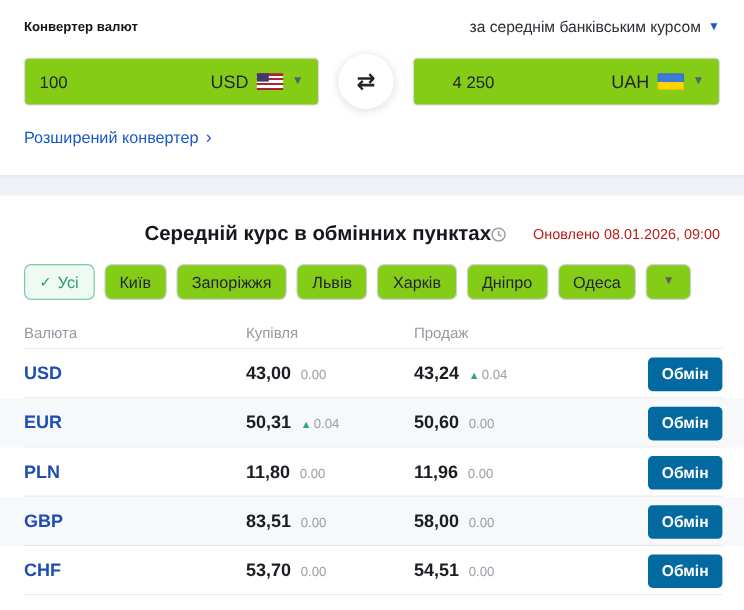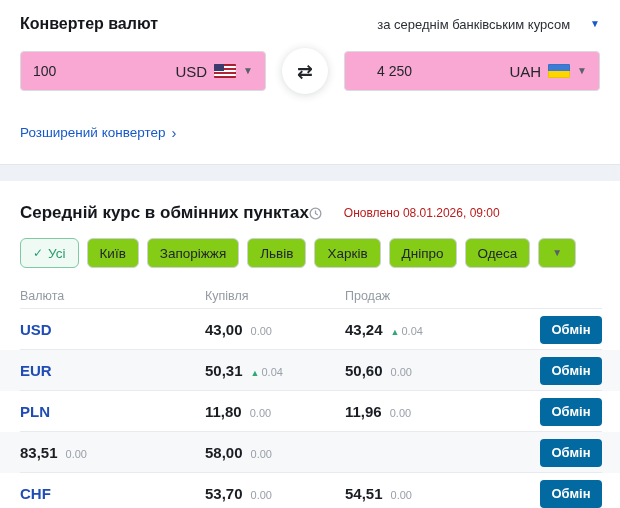--- a/index.html
+++ b/index.html
@@ -2,53 +2,53 @@
 <html><head>
 <meta charset="utf-8">
 <style>
   * { margin:0; padding:0; box-sizing:border-box; }
   html,body { width:620px; height:508px; background:#fff; overflow:hidden;
               font-family:"Liberation Sans","DejaVu Sans",sans-serif; color:#20242a; }
   .section { padding:0 20px; }
 
   
   .conv-head { display:flex; justify-content:space-between; align-items:center; padding-top:15px; }
-  .conv-title { font-size:16px; font-weight:bold; color:#14171c; }
-  .rate-mode { display:inline-flex; align-items:center; gap:20px; background:none; border:none;
+  .conv-title { font-size:11px; font-weight:bold; color:#14171c; }
+  .rate-mode { display:inline-flex; align-items:center; gap:6px; background:none; border:none;
                font-family:inherit; font-size:13px; color:#2b2f36; cursor:pointer; }
   .caret { font-size:10px; color:#5a6068; line-height:1; }
   .caret.blue { color:#1859c9; }
   .conv-row { display:flex; align-items:center; margin-top:18px; height:40px; }
-  .conv-box { height:40px; border:1px solid #d8dbe0; border-radius:4px; background:#f9a8d4;
+  .conv-box { height:40px; border:1px solid #d8dbe0; border-radius:4px; background:#84cc16;
               display:flex; align-items:center; justify-content:space-between; padding:0 12px; }
   .conv-box.from { width:246px; }
   .conv-box.to { width:256px;padding-left:32px; }
   .amount-input { border:none; outline:none; font-family:inherit; font-size:14px; color:#23262b;
                   width:110px; background:transparent; }
   .cur-select { display:inline-flex; align-items:center; gap:7px; background:none; border:none;
                 font-family:inherit; font-size:15px; color:#23262b; cursor:pointer; }
   .flag { position:relative; width:22px; height:14px; display:inline-block; border-radius:1px;
           overflow:hidden; box-shadow:0 0 0 1px rgba(0,0,0,.08) inset; }
   .flag-us { background:repeating-linear-gradient(180deg,#b22234 0 2px,#ffffff 2px 4px); }
   .flag-us .canton { position:absolute; left:0; top:0; width:10px; height:7px; background:#3c3b6e; }
   .flag-ua { background:linear-gradient(180deg,#3d7cd6 0 50%,#ffd500 50% 100%); }
   .swap-wrap { flex:1; display:flex; justify-content:center; align-items:center; }
   .swap-btn { width:46px; height:46px; border-radius:50%; border:none; background:#fff;
               box-shadow:0 1px 8px rgba(40,50,60,.18); font-size:19px; font-weight:bold;
               color:#23262b; cursor:pointer; display:flex; align-items:center; justify-content:center;
               font-family:"DejaVu Sans",sans-serif; }
-  .ext-link { display:inline-flex; align-items:center; gap:6px; margin-top:34px; margin-bottom:24px;
+  .ext-link { display:inline-flex; align-items:center; gap:6px; margin-top:19px; margin-bottom:24px;
               font-size:13.5px; color:#1859c9; text-decoration:none; cursor:pointer; }
   .ext-link .arr { font-size:15px; line-height:1; }
 
   
   .band { height:17px; background:#eef1f5; border-top:1px solid #e3e7eb; }
 
   
-  .rates-head { display:flex; justify-content:flex-start; align-items:center; margin-top:22px; }
+  .rates-head { display:flex; justify-content:flex-end; align-items:center; margin-top:22px; }
   .rates-title { font-size:17px; font-weight:bold; color:#14171c; }
   .updated { display:inline-flex; align-items:center; gap:22px; font-size:12px; color:#b91c1c; }
   .updated svg { display:block; }
 
   .chips { display:flex; align-items:center; gap:8px; margin-top:15px; }
   .chip { height:30px; padding:0 12px; border:1px solid #ccd1d7; border-radius:6px; background:#84cc16;
           font-family:inherit; font-size:13.5px; color:#23262b; cursor:pointer;
           display:inline-flex; align-items:center; gap:5px; }
   .chip .chip-check { display:none; color:#2a9c6c; font-size:12px; }
   .chip.active { color:#2a9c6c; border-color:#7ecaa5; background:#eefaf3; }
@@ -228,20 +228,21 @@
     <div class="cell sell">
       <span class="val">11,96</span>
       <span class="delta">
               <span class="dnum">0.00</span>
             </span>
     </div>
     <button class="exchange-btn">Обмін</button>
   </div>
 
   <div class="row alt">
+    <a class="code">GBP</a>
     <div class="cell buy">
       <span class="val">83,51</span>
       <span class="delta">
               <span class="dnum">0.00</span>
             </span>
     </div>
     <div class="cell sell">
       <span class="val">58,00</span>
       <span class="delta">
               <span class="dnum">0.00</span>

